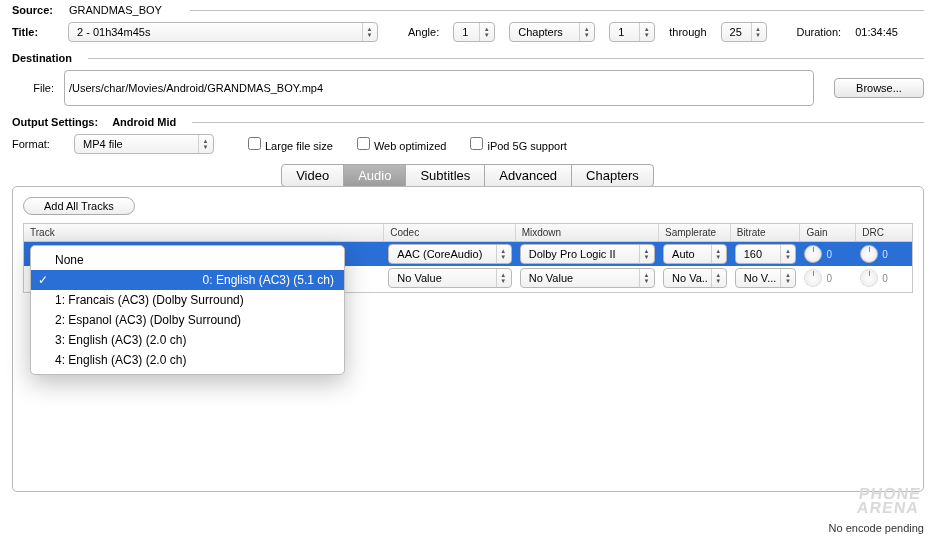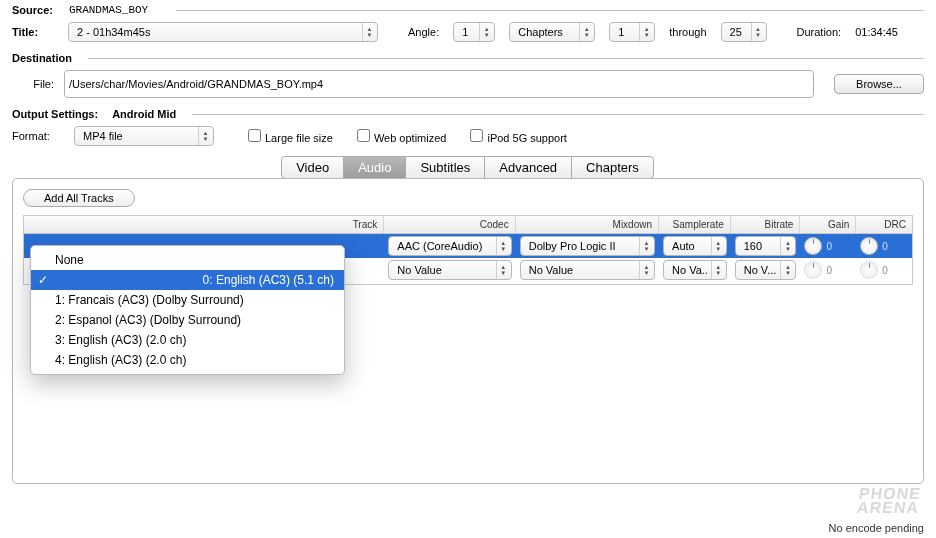--- a/index.html
+++ b/index.html
@@ -1,39 +1,39 @@
 <!DOCTYPE html>
 <html><head>
 <meta charset="utf-8">
 <style>
   * { box-sizing: border-box; font-family: "Lucida Grande", "Helvetica Neue", Arial, sans-serif; }
   body { margin: 0; padding: 0; background: #fff; font-size: 11px; color: #000; }
   .wrap { width: 936px; height: 538px; position: relative; padding: 4px 12px 0 12px; }
   .row { display: flex; align-items: center; margin-bottom: 6px; gap: 8px; }
   .lbl { font-weight: bold; font-size: 11px; }
   .hr { flex: 1; height: 1px; background: #c0c0c0; }
-  select, input[type=text] { font-size: 11px; height: 28px; border: 1px solid #b0b0b0; border-radius: 4px; background: linear-gradient(#fff,#f0f0f0); padding: 0 4px; }
+  select, input[type=text] { font-size: 11px; height: 36px; border: 1px solid #b0b0b0; border-radius: 4px; background: linear-gradient(#fff,#f0f0f0); padding: 0 4px; }
   .mac-select { appearance: none; -webkit-appearance: none; background: linear-gradient(#fdfdfd,#f1f1f1); border: 1px solid #b8b8b8; border-radius: 4px; padding: 1px 18px 1px 8px; height: 20px; position: relative; }
   .sel-wrap { position: relative; display: inline-block; }
   .sel-arrows { position: absolute; right: 2px; top: 1px; bottom: 1px; width: 14px; display: flex; flex-direction: column; align-items: center; justify-content: center; font-size: 6px; line-height: 6px; color: #555; pointer-events: none; border-left: 1px solid #d0d0d0; }
   .sel-arrows::before { content: "▲"; }
   .sel-arrows::after { content: "▼"; }
   input[type=text].file { background: #fff; }
   .btn { background: linear-gradient(#fff,#e8e8e8); border: 1px solid #aaa; border-radius: 4px; padding: 2px 16px; font-size: 11px; height: 20px; }
   input[type=checkbox] { margin: 0 4px 0 0; }
   .tabs-area { margin-top: 10px; }
   .tabbar { display: flex; justify-content: center; }
   .tabbar .tab { border: 1px solid #aaa; background: linear-gradient(#fdfdfd,#ececec); padding: 3px 14px; font-size: 13px; margin-left: -1px; }
   .tabbar .tab:first-child { border-radius: 4px 0 0 4px; }
   .tabbar .tab:last-child { border-radius: 0 4px 4px 0; }
   .tabbar .tab.active { background: linear-gradient(#b8b8b8,#9c9c9c); color: #fff; }
   .panel { border: 1px solid #b8b8b8; border-radius: 5px; margin-top: -1px; padding: 10px; height: 306px; background: rgba(255,255,255,0.6); position: relative; }
   .addbtn { border: 1px solid #aaa; border-radius: 10px; background: linear-gradient(#fff,#eee); padding: 2px 20px; font-size: 11px; }
   .table { margin-top: 8px; border: 1px solid #c9c9c9; border-radius: 0; position: relative; }
-  .thead { display: flex; background: linear-gradient(#fafafa,#ececec); border-bottom: 1px solid #c9c9c9; text-align: right; }
+  .thead { display: flex; background: linear-gradient(#fafafa,#ececec); border-bottom: 1px solid #c9c9c9; }
   .th { padding: 3px 6px; font-size: 10px; color: #333; border-right: 1px solid #d5d5d5; }
   .tbody { background: #fff; min-height: 50px; }
   .tr { display: flex; align-items: center; padding: 2px 0; border-bottom: 0; }
   .tr.selected { background: #2a6fd6; }
   .td { padding: 0 4px; }
   .cell-select { width: 100%; }
   .knob { width: 18px; height: 18px; border: 1px solid #bbb; border-radius: 50%; background: radial-gradient(#fff,#e8e8e8); position: relative; display: inline-block; }
   .knob.disabled { border-style: dotted; border-color: #ccc; }
   .knob::after { content:""; position:absolute; top:1px; left:50%; width:1px; height:5px; background:#888; }
   .gaincell { display:flex; align-items:center; gap:4px; font-size:10px; color:#2a6fd6; }
@@ -51,21 +51,21 @@
   .col-bitrate { width: 70px; }
   .col-gain { width: 56px; }
   .col-drc { width: 56px; }
 </style>
 </head>
 <body>
 <div class="wrap">
 
 <div class="row">
   <span class="lbl">Source:</span>
-  <span style="margin-left:8px;font-family:Liberation Mono, monospace;">GRANDMAS_BOY</span>
+  <span style="margin-left:8px;">GRANDMAS_BOY</span>
   <div class="hr" style="margin-left:20px;"></div>
 </div>
 
 <div class="row" style="gap:14px; margin-bottom:10px;">
   <span class="lbl" style="width:42px;">Title:</span>
   <span class="sel-wrap">
     <select class="mac-select" style="width:310px;"><option>2 - 01h34m45s</option></select>
     <span class="sel-arrows"></span>
   </span>
   <span style="margin-left:16px;">Angle:</span>

